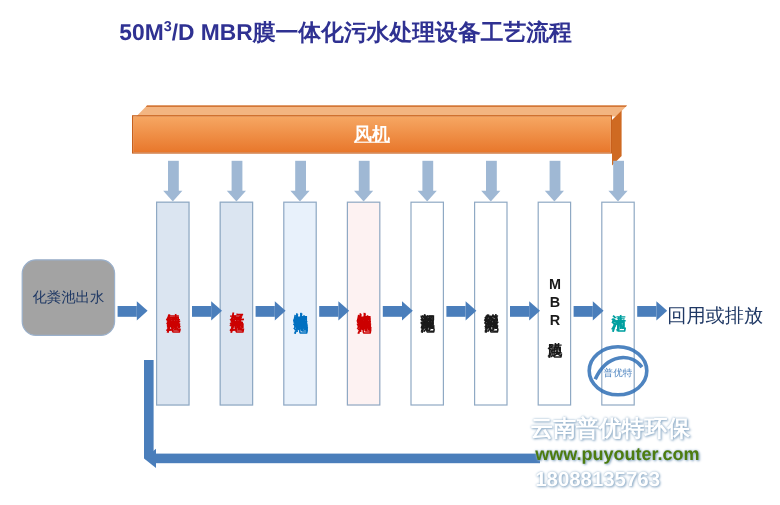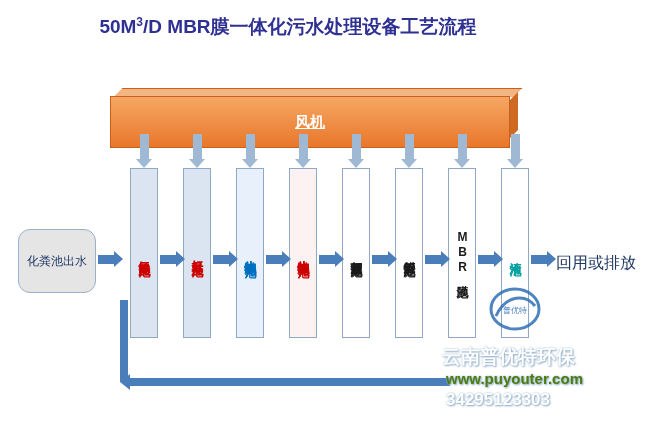--- a/index.html
+++ b/index.html
@@ -22,21 +22,21 @@
     color:#2f3192;
     letter-spacing:0px;
     white-space:nowrap;
   }
   .title .sup{font-size:12px;vertical-align:super;}
 
   
   .blower{
     position:absolute;
     left:110px;top:96px;
-    width:400px;height:52px;
+    width:400px;height:32px;
     background:linear-gradient(#f6a763,#e8772b);
     border:1px solid #c8601c;
     color:#ffffff;
     font-size:15px;
     font-weight:bold;
     display:flex;align-items:center;justify-content:center;
     box-sizing:border-box;
     text-decoration:underline;
   }
   .blower-3d-top{
@@ -65,23 +65,23 @@
     text-align:center;
     writing-mode:vertical-rl;
     text-orientation:upright;
     letter-spacing:1px;
     padding:2px 0;
   }
 
   
   .inlet{
     position:absolute;
-    left:18px;top:229px;
+    left:18px;top:216px;
     width:78px;height:64px;
-    background:#e5e5e5;
+    background:#a3a3a3;
     border:1px solid #9ab0cb;
     border-radius:12px;
     display:flex;align-items:center;justify-content:center;
     font-size:12px;
     color:#1f3864;
     line-height:16px;
     text-align:center;
     box-sizing:border-box;
   }
 
@@ -254,15 +254,15 @@
   <div class="outflow">回用或排放</div>
 
   <svg class="wm-logo" viewBox="0 0 54 54">
     <ellipse cx="27" cy="27" rx="24" ry="20" fill="none" stroke="#2f6fb5" stroke-width="3" opacity="0.85"></ellipse>
     <path d="M8 34 C18 12, 38 12, 47 24" fill="none" stroke="#2f6fb5" stroke-width="3" opacity="0.85"></path>
     <text x="27" y="31" font-size="8" fill="#2f6fb5" text-anchor="middle" opacity="0.9">普优特</text>
   </svg>
 
   <div class="wm-company">云南普优特环保</div>
   <div class="wm-url">www.puyouter.com</div>
-  <div class="wm-phone">34295123303</div>
+  <div class="wm-phone">18088135763</div>
 
 </div>
 
 </body></html>

